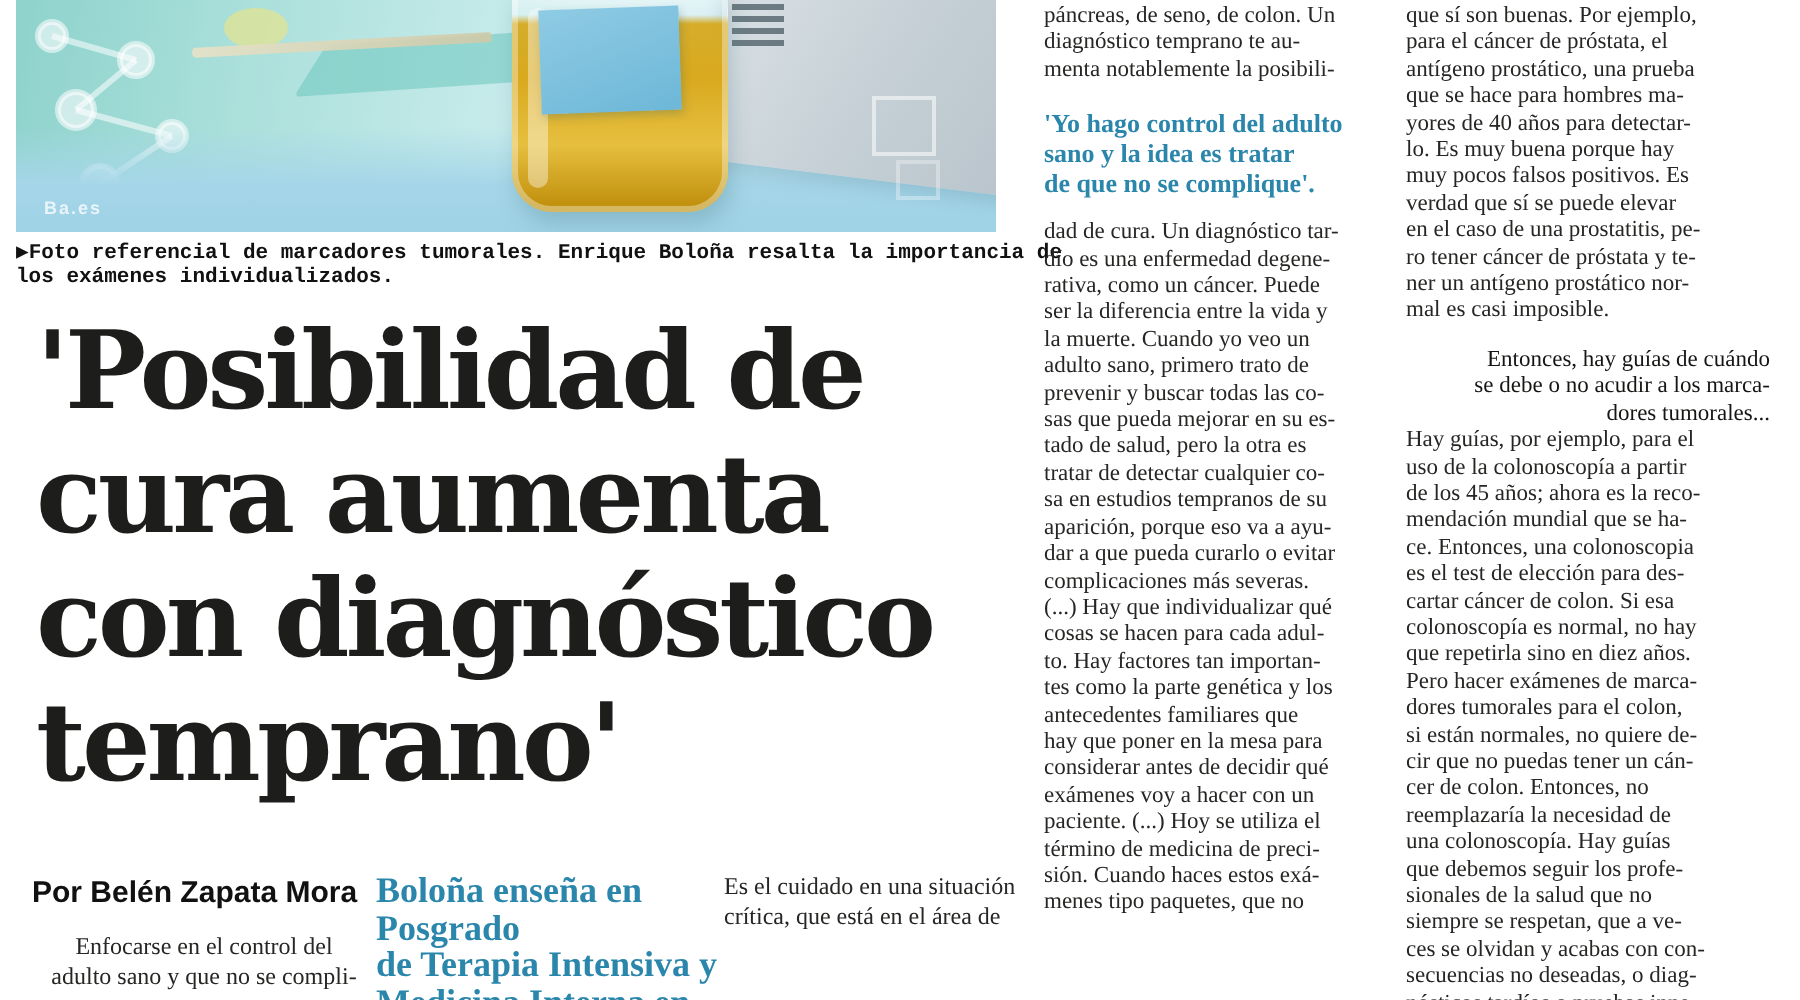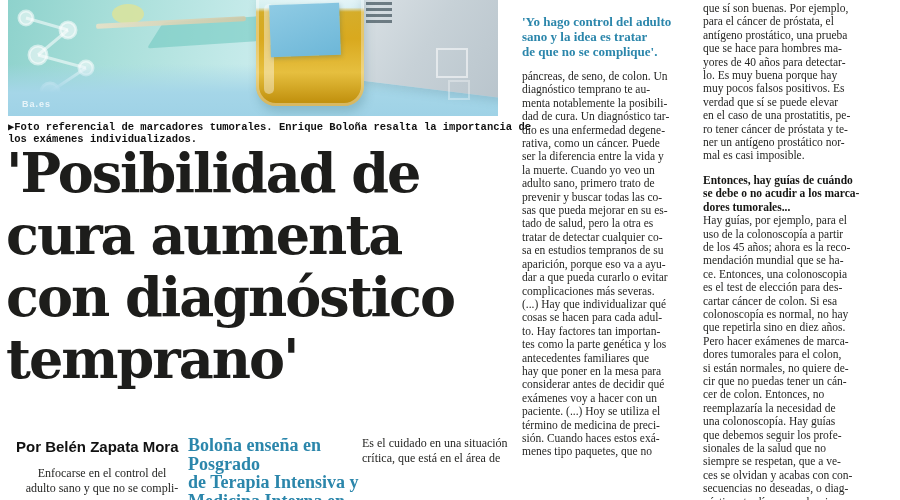--- a/index.html
+++ b/index.html
@@ -26,21 +26,21 @@
   .photo .watermark{position:absolute;left:14px;top:72px;color:rgba(255,255,255,.75);font-family:"Liberation Sans",sans-serif;font-size:9px;font-weight:bold;letter-spacing:1px;margin-top:27px;}
 
   
   .caption{position:absolute;left:8px;top:120px;width:540px;font-family:Liberation Mono, monospace;font-weight:bold;font-size:10.5px;color:#111;}
   .headline{position:absolute;left:6px;top:142px;width:530px;font-family:"DejaVu Serif",serif;font-weight:bold;font-size:54px;line-height:62px;letter-spacing:-2px;color:#1d1d1b;white-space:pre-line;}
   .byline{position:absolute;left:16px;top:438px;font-family:"Liberation Sans",sans-serif;font-weight:bold;font-size:15px;color:#111;}
   .subhead{position:absolute;left:188px;top:436px;width:185px;font-weight:bold;font-size:18px;line-height:18.5px;white-space:pre-line;}
 
   .col{position:absolute;font-size:11.5px;line-height:13.4px;color:#262624;}
   .col .block{white-space:pre;}
-  .col .block.bold{font-weight:bold;margin-top:11px;color:#151513;}
+  .col .block.bold{font-weight:normal;margin-top:11px;color:#151513;text-align:right;}
   .col .block.quote{font-weight:bold;font-size:13px;line-height:15px;margin:12px 0 11px;}
   .col1{left:16px;top:466px;width:172px;font-size:12px;line-height:15px;text-align:center;}
   .col3{left:362px;top:436px;width:172px;font-size:12px;line-height:15px;}
   .col3 .block.bold{margin-top:0;}
   .col4{left:522px;top:2px;width:176px;}
   .col5{left:703px;top:2px;width:182px;}
 </style>
 </head>
 <body>
 
@@ -72,46 +72,46 @@
     <div class="ghost-square" style="left:440px;top:80px;width:18px;height:16px;opacity:.6;"></div>
     <div class="glass">
         <div class="shine"></div>
       </div>
     <div class="sticky"></div>
     <div class="watermark">Ba.es</div>
   </div>
 
   <div class="caption">▶Foto referencial de marcadores tumorales. Enrique Boloña resalta la importancia de los exámenes individualizados.</div>
 
-  <h1 class="headline" style="margin:0;">'Posibilidad de
+  <h1 class="headline" style="margin:12px;">'Posibilidad de
 cura aumenta
 con diagnóstico
 temprano'</h1>
 
   <div class="byline">Por Belén Zapata Mora</div>
 
   <div class="subhead accent" style="color: rgb(43, 134, 171);">Boloña enseña en Posgrado
 de Terapia Intensiva y
 Medicina Interna en UEES.</div>
 
   <div class="col col1">
       <div class="block regular">Enfocarse en el control del
 adulto sano y que no se compli-</div>
     </div>
   <div class="col col3">
       <div class="block regular">Es el cuidado en una situación
 crítica, que está en el área de</div>
     </div>
   <div class="col col4">
+      <div class="block regular">páncreas, de seno, de colon. Un
+diagnóstico temprano te au-
+menta notablemente la posibili-</div>
       <div class="block quote" style="color: rgb(43, 134, 171);">'Yo hago control del adulto
 sano y la idea es tratar
 de que no se complique'.</div>
-      <div class="block regular">páncreas, de seno, de colon. Un
-diagnóstico temprano te au-
-menta notablemente la posibili-</div>
       <div class="block regular">dad de cura. Un diagnóstico tar-
 dío es una enfermedad degene-
 rativa, como un cáncer. Puede
 ser la diferencia entre la vida y
 la muerte. Cuando yo veo un
 adulto sano, primero trato de
 prevenir y buscar todas las co-
 sas que pueda mejorar en su es-
 tado de salud, pero la otra es
 tratar de detectar cualquier co-

